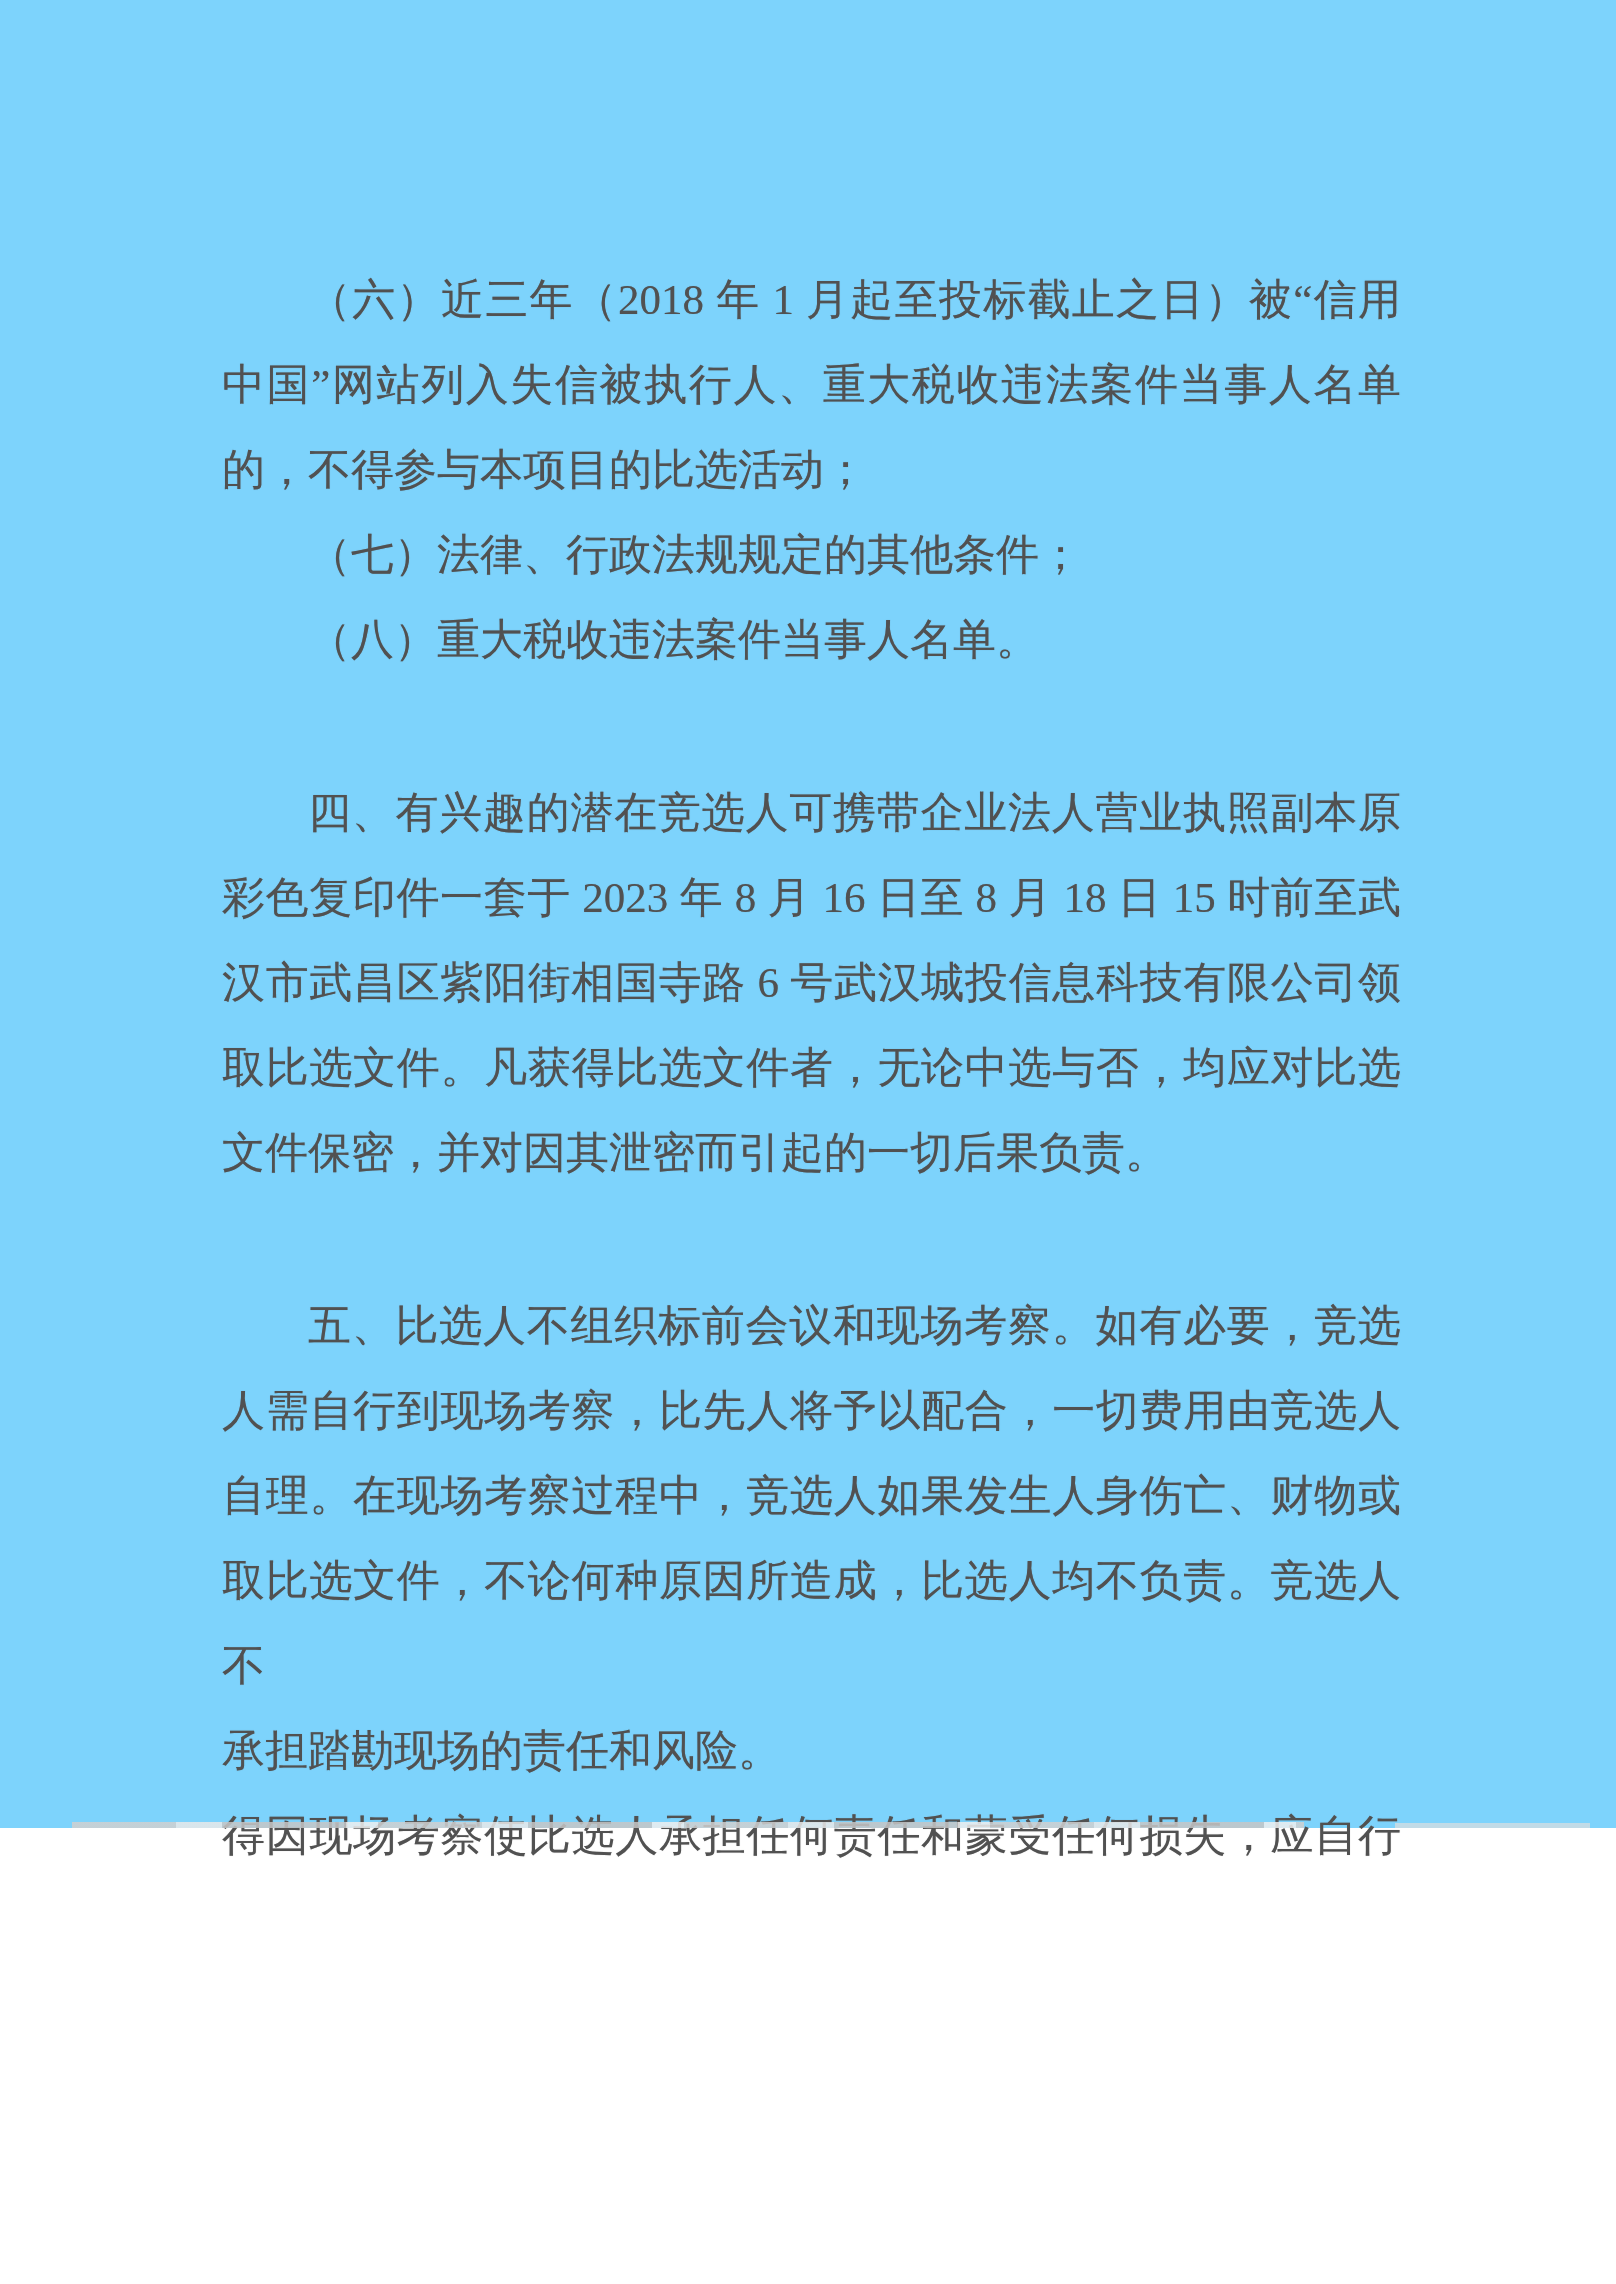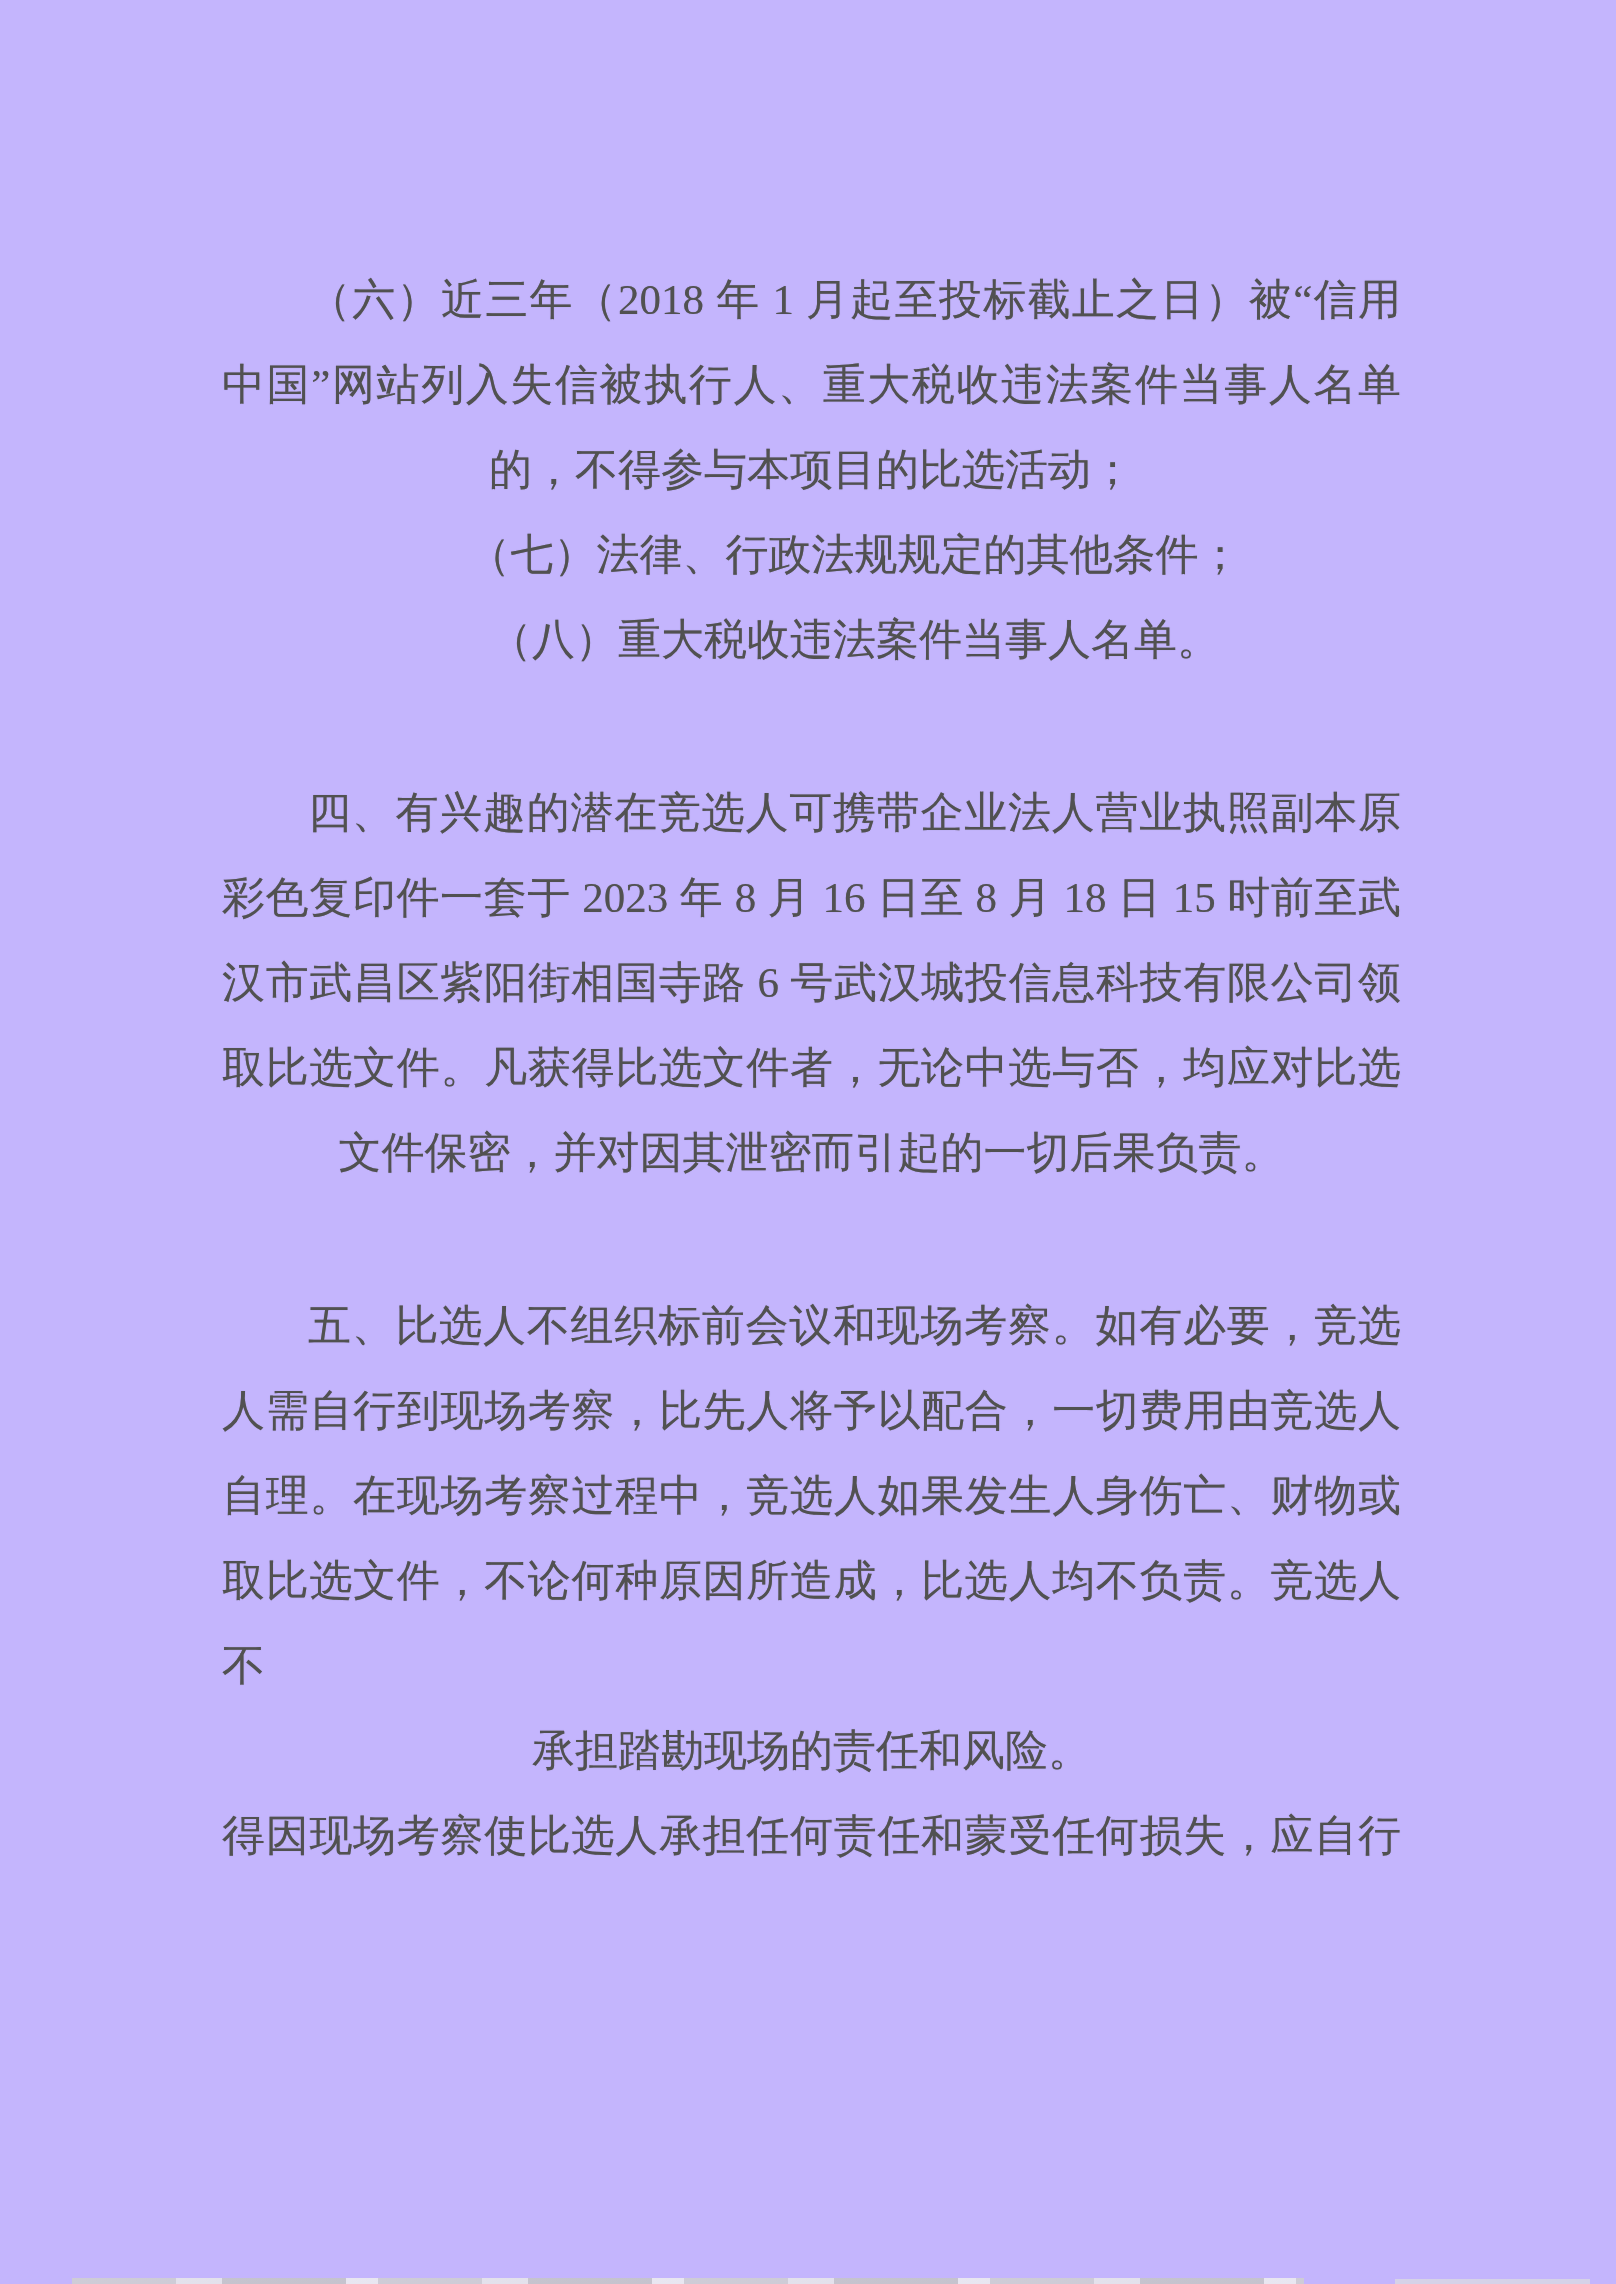--- a/index.html
+++ b/index.html
@@ -11,39 +11,39 @@
     width: 1616px;
     height: 2284px;
     position: relative;
     overflow: hidden;
     font-family: "Liberation Serif", "DejaVu Serif", serif;
   }
   .page {
     position: absolute;
     left: 0; top: 0;
     width: 1616px;
-    height: 2284px;
-    background: #c4b5fd;
+    height: 1828px;
+    background: #7dd3fc;
   }
   .textblock {
     position: absolute;
     left: 222px;
     top: 257px;
     width: 1179px;
     color: #515151;
     font-size: 43px;
     line-height: 85px;
     text-shadow: 0 0 0.7px rgba(90,90,90,0.55);
     letter-spacing: 0;
   }
   .para { margin: 0; }
   .para.gap { margin-top: 88px; }
   .line {
     white-space: nowrap;
-    text-align: center;
+    text-align: left;
   }
   
   .line.j {
     white-space: normal;
     text-align: justify;
     text-align-last: justify;
     -moz-text-align-last: justify;
   }
   .line.ind { text-indent: 2em; }
   .scan-edge {

